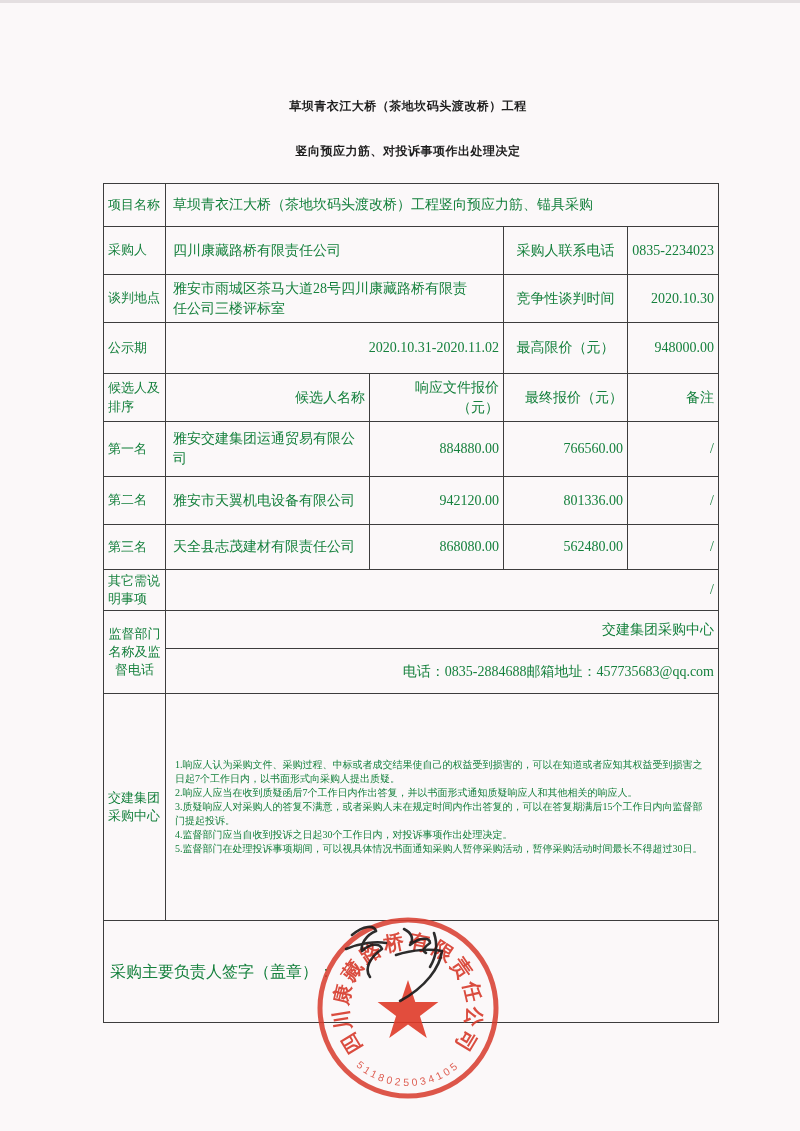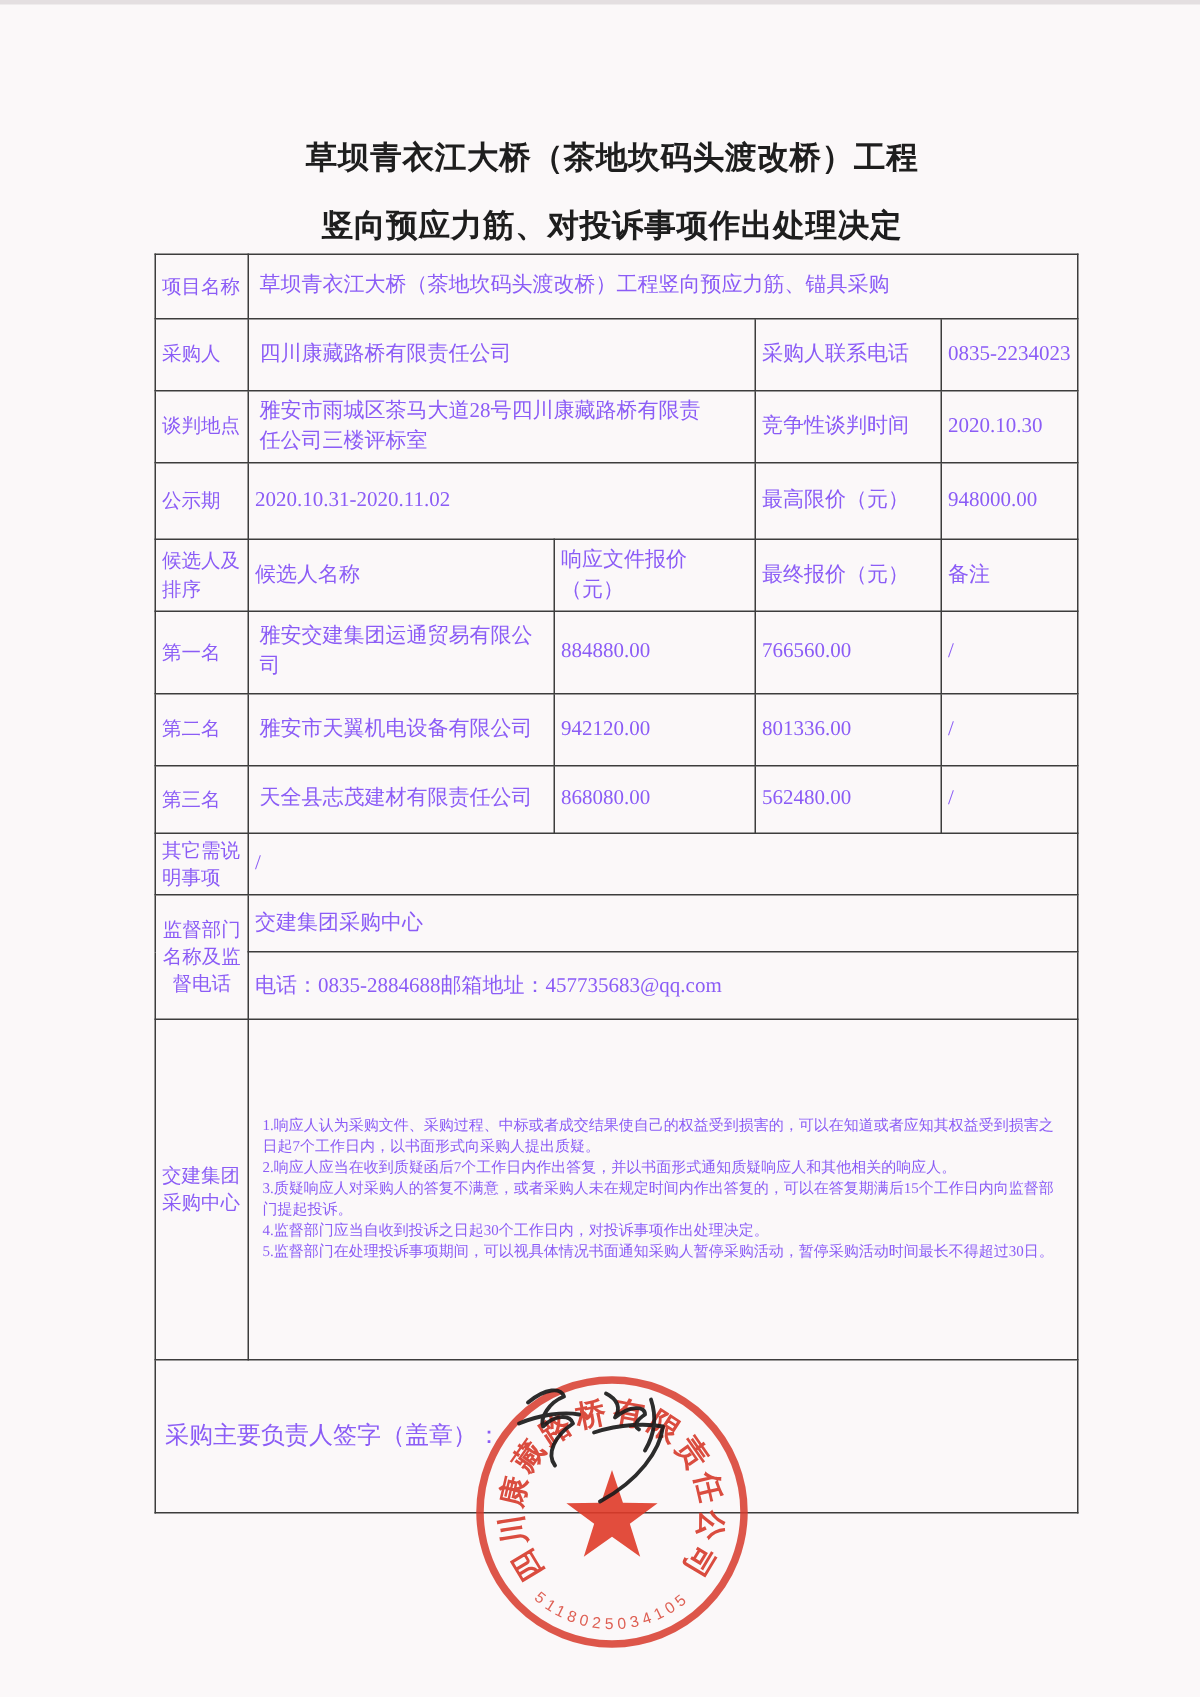--- a/index.html
+++ b/index.html
@@ -13,53 +13,53 @@
   }
   .scan-edge-top {
     position: absolute; top: 0; left: 0; width: 800px; height: 3px;
     background: #e4dfe1;
   }
   .doc-title {
     position: absolute; left: 20px; width: 776px;
     text-align: center;
     font-family: "Liberation Sans", "DejaVu Sans", sans-serif;
     font-weight: 700;
-    font-size: 21px;
+    font-size: 12px;
     color: #1e1e1e;
     letter-spacing: 0.5px;
     line-height: 28px;
   }
   #title-line1 { top: 92px; }
   #title-line2 { top: 137px; }
 
   table.doc {
-    position: absolute; left: 103px; top: 169px;
+    position: absolute; left: 103px; top: 183px;
     width: 615px;
     border-collapse: collapse;
     table-layout: fixed;
     font-size: 14px;
-    color: #8b5cf6;
+    color: #15803d;
     border-radius: 16px;
   }
   table.doc td {
     border: 1px solid #3d3d3d;
     padding: 2px 4px;
     vertical-align: middle;
     line-height: 1.4;
     overflow: hidden;
     word-break: break-all;
   }
   td.lbl {
     font-size: 13px;
     padding: 2px 2px 2px 3px;
     line-height: 1.5;
     text-align: left;
   }
-  td.lbl-c { text-align: left; padding: 2px 1px; }
-  .ctr { text-align: left; }
+  td.lbl-c { text-align: center; padding: 2px 1px; }
+  .ctr { text-align: right; }
   .left { text-align: left; padding-left: 7px !important; }
   .pre { white-space: pre-line; }
   td.addr { padding-right: 26px !important; }
   td.name { padding: 2px 12px 2px 7px !important; text-align: left; }
   td.objection {
     font-size: 10px;
     line-height: 22.4px;
     padding: 6px 6px 6px 9px !important;
     white-space: pre-line;
     text-align: left;

